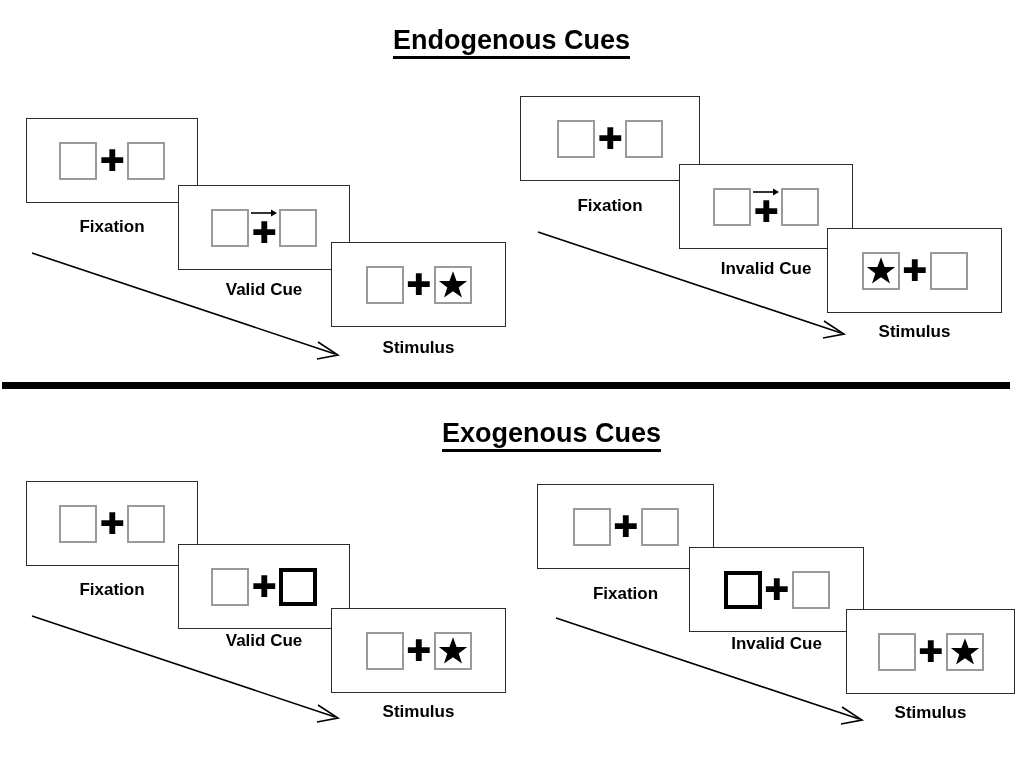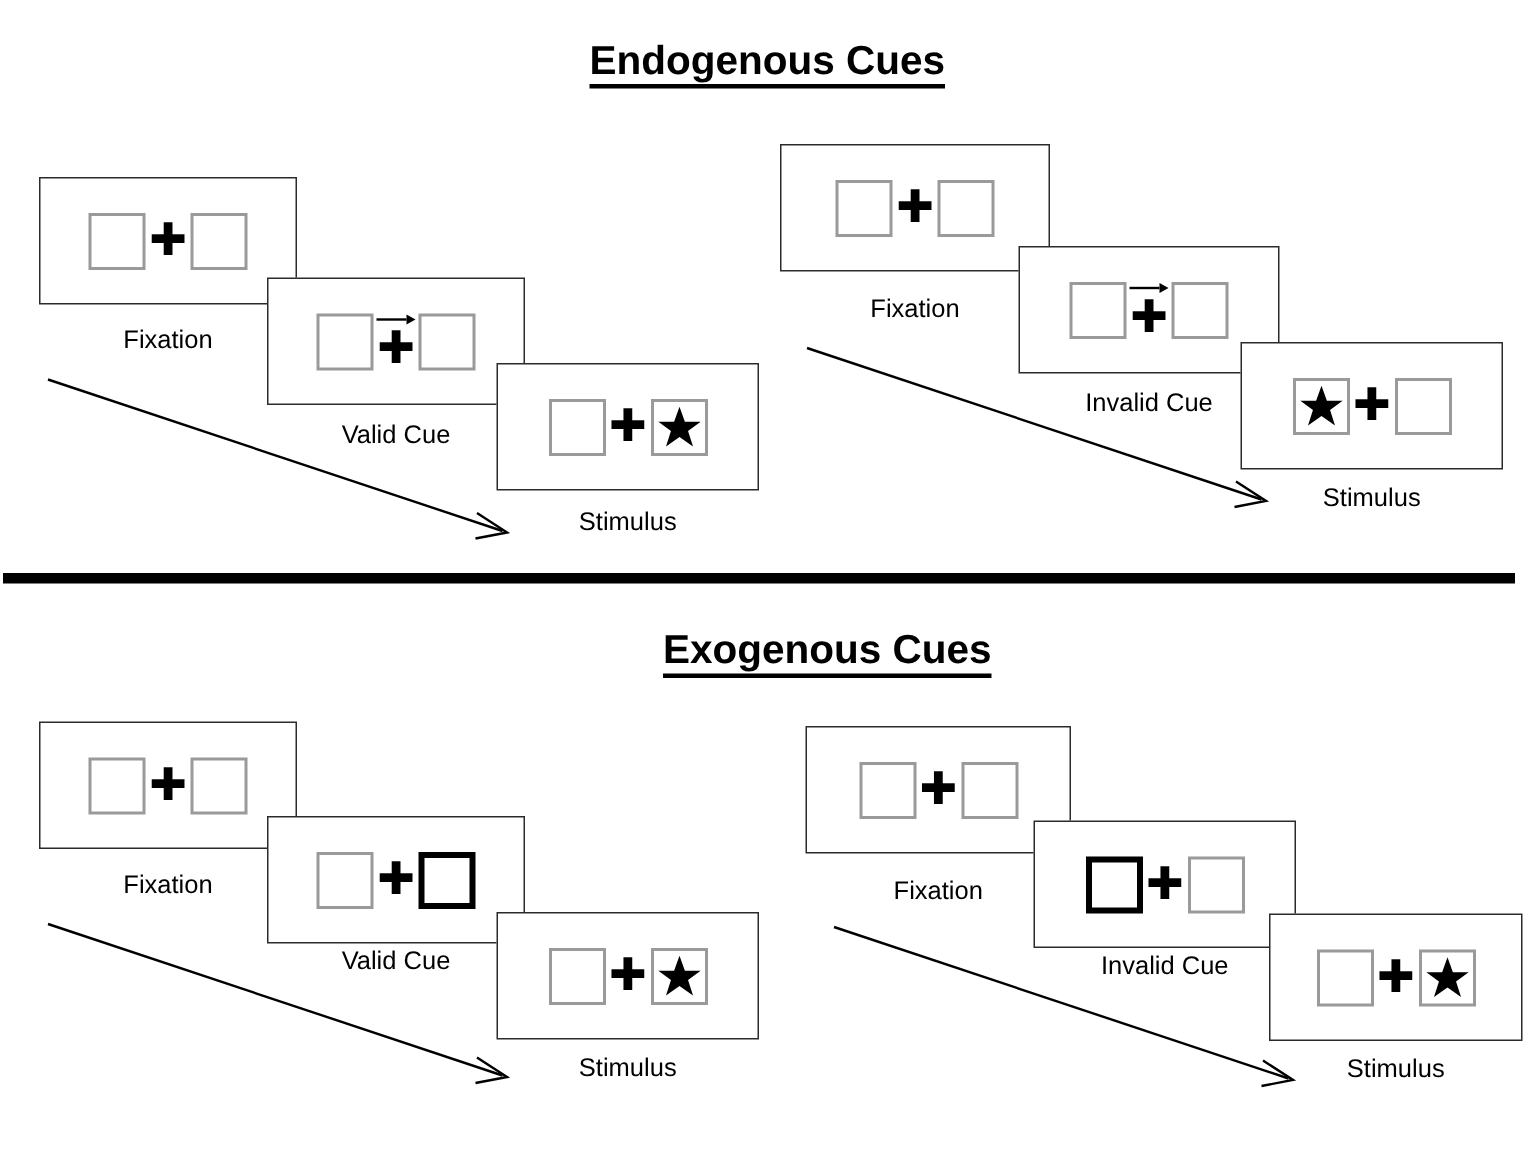--- a/index.html
+++ b/index.html
@@ -118,21 +118,21 @@
     left: 50%;
     top: 50%;
     transform: translate(-50%, -50%);
     width: 30px;
     height: 30px;
   }
 
   .panel-label {
     position: absolute;
     font-size: 17px;
-    font-weight: normal;
+    font-weight: bold;
     white-space: nowrap;
     text-align: center;
   }
 
   .flow-arrow {
     position: absolute;
     overflow: visible;
   }
 </style>
 </head>

